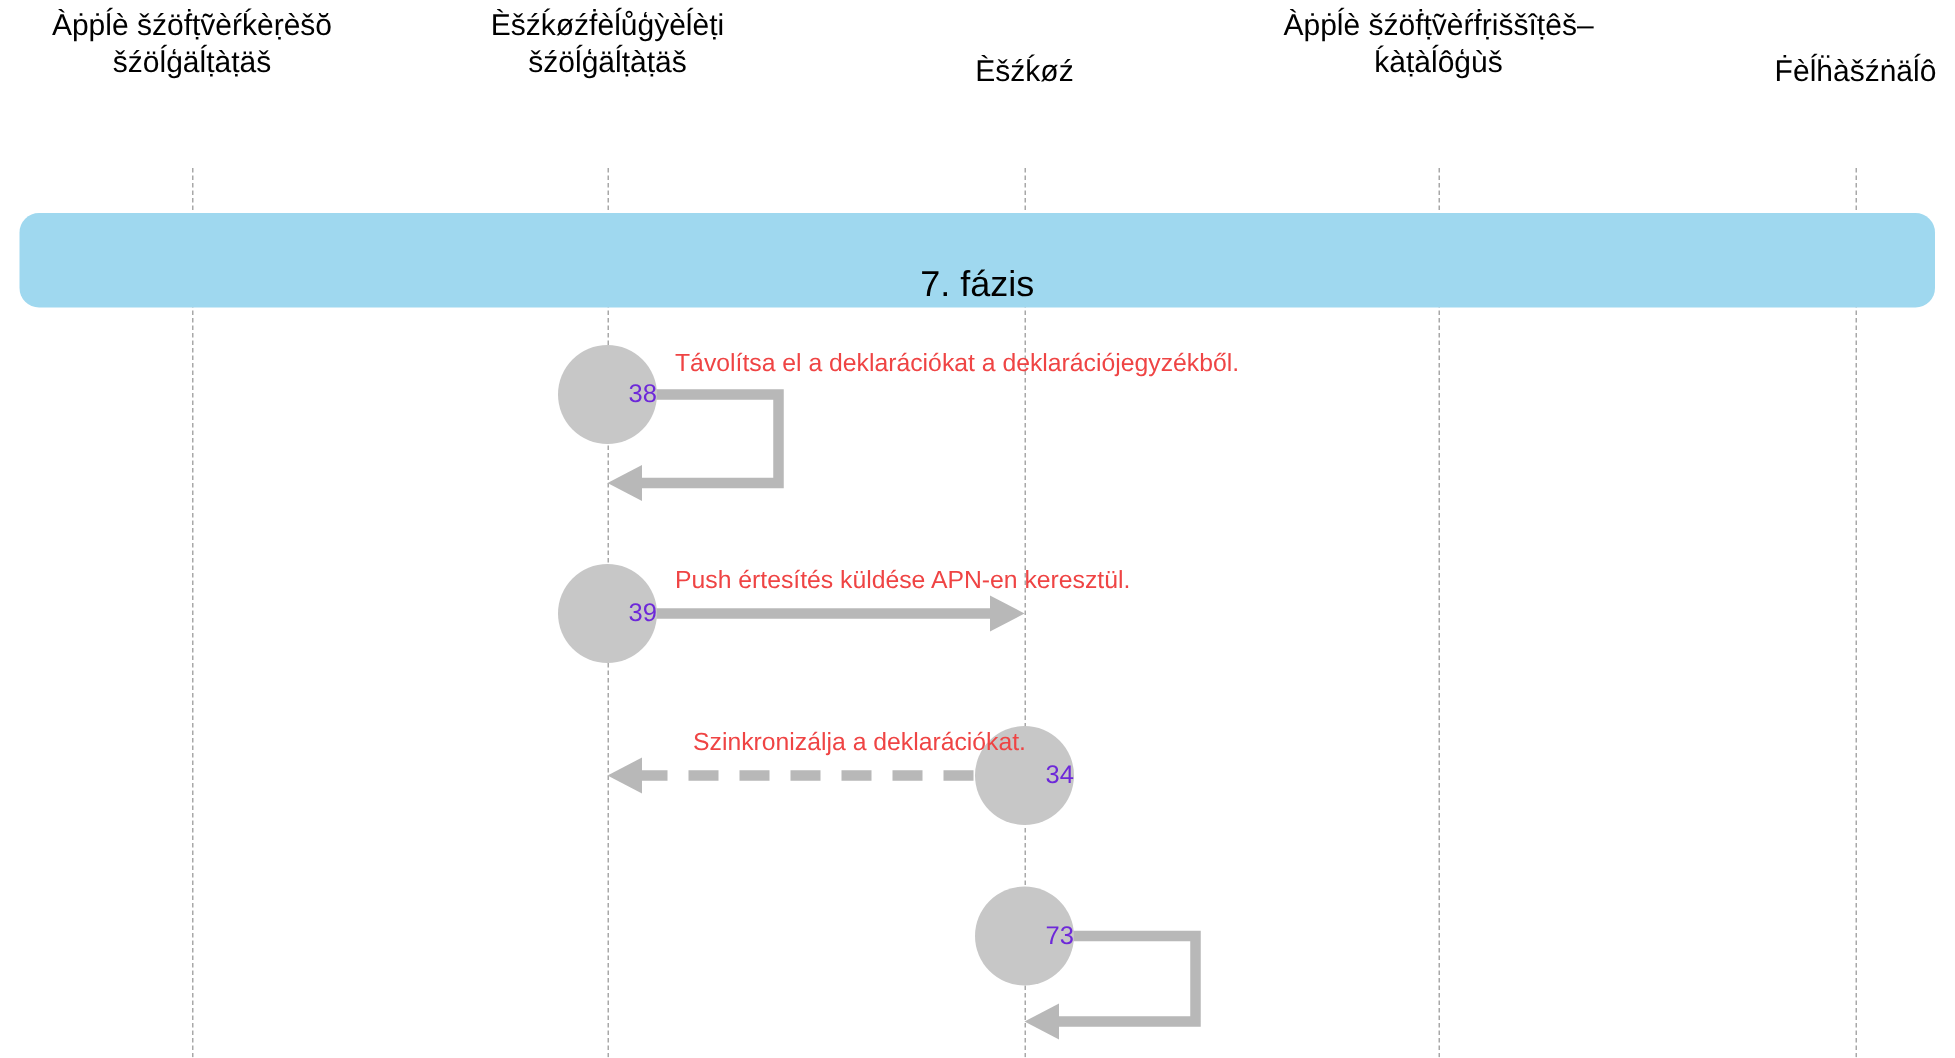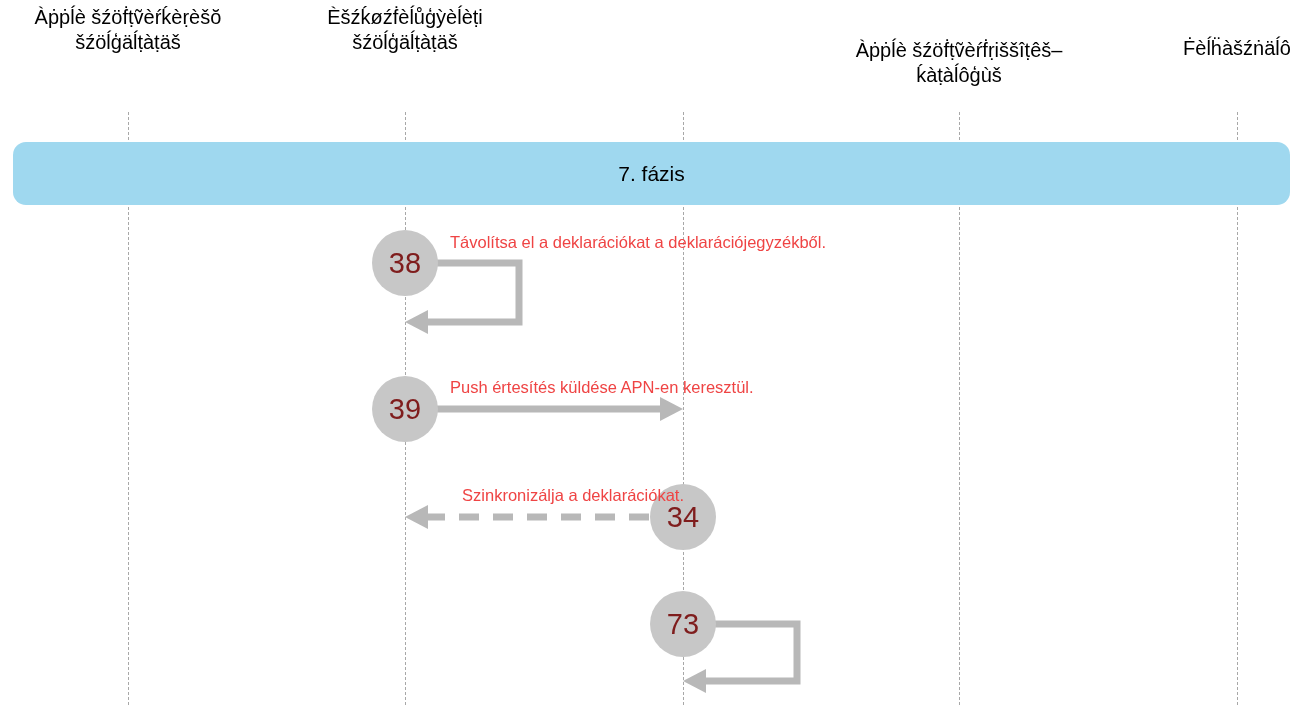--- a/index.html
+++ b/index.html
@@ -49,45 +49,45 @@
     width: 1277px;
     height: 63px;
     background: #9fd8ef;
     border-radius: 13px;
     box-sizing: border-box;
   }
   .phase-banner-label {
     position: absolute;
     left: 0;
     right: 0;
-    top: 0;
+    top: 16px;
     height: 63px;
     line-height: 63px;
     text-align: center;
-    font-size: 21px;
+    font-size: 24px;
     color: #000000;
   }
   
   .step-circle {
     position: absolute;
     width: 66px;
     height: 66px;
     border-radius: 50%;
     background: #c7c7c7;
     transform: translate(-50%, -50%);
     z-index: 5;
   }
   .step-circle-num {
     display: block;
     width: 100%;
     height: 66px;
     line-height: 66px;
-    text-align: center;
-    font-size: 29px;
-    color: #7f1d1d;
+    text-align: right;
+    font-size: 17px;
+    color: #6d28d9;
   }
   
   .msg-label {
     position: absolute;
     font-size: 16.5px;
     line-height: 20px;
     color: #ef4444;
     white-space: nowrap;
     z-index: 6;
   }
@@ -110,21 +110,22 @@
 <div id="canvas">
 
   <div class="lifeline" style="left:128px"></div>
   <div class="lifeline" style="left:405px"></div>
   <div class="lifeline" style="left:683px"></div>
   <div class="lifeline" style="left:959px"></div>
   <div class="lifeline" style="left:1237px"></div>
 
   <div class="lane-header" style="left:128px; width:215px;">Àṗṗĺè šźöḟṭṽèŕḱèṛèšŏ šźöĺģäĺṭàṭäš</div>
   <div class="lane-header" style="left:405px; width:235px;">Èšźḱøźḟèĺůģỳèĺèṭi šźöĺģäĺṭàṭäš</div>
-  <div class="lane-header" style="left:959px; width:215px;margin-top:33px;">Àṗṗĺè šźöḟṭṽèŕḟṛiššîṭêš–ḱàṭàĺôģùš</div>
+  <div class="lane-header" style="left:683px; width:180px; top:36px;">Èšźḱøź</div>
+  <div class="lane-header" style="left:959px; width:215px;">Àṗṗĺè šźöḟṭṽèŕḟṛiššîṭêš–ḱàṭàĺôģùš</div>
   <div class="lane-header" style="left:1237px; width:180px; top:36px;">Ḟèĺḧàšźṅäĺô</div>
 
   <div class="phase-banner">
     <div class="phase-banner-label">7. fázis</div>
   </div>
 
   <svg id="arrows" viewBox="0 0 1303 705" width="1303" height="705" xmlns="http://www.w3.org/2000/svg">
 
     <g>
       <path d="M 405 263 L 519 263 L 519 322 L 428 322" fill="none" stroke="#b8b8b8" stroke-width="7" stroke-linejoin="miter" stroke-linecap="butt"></path>

